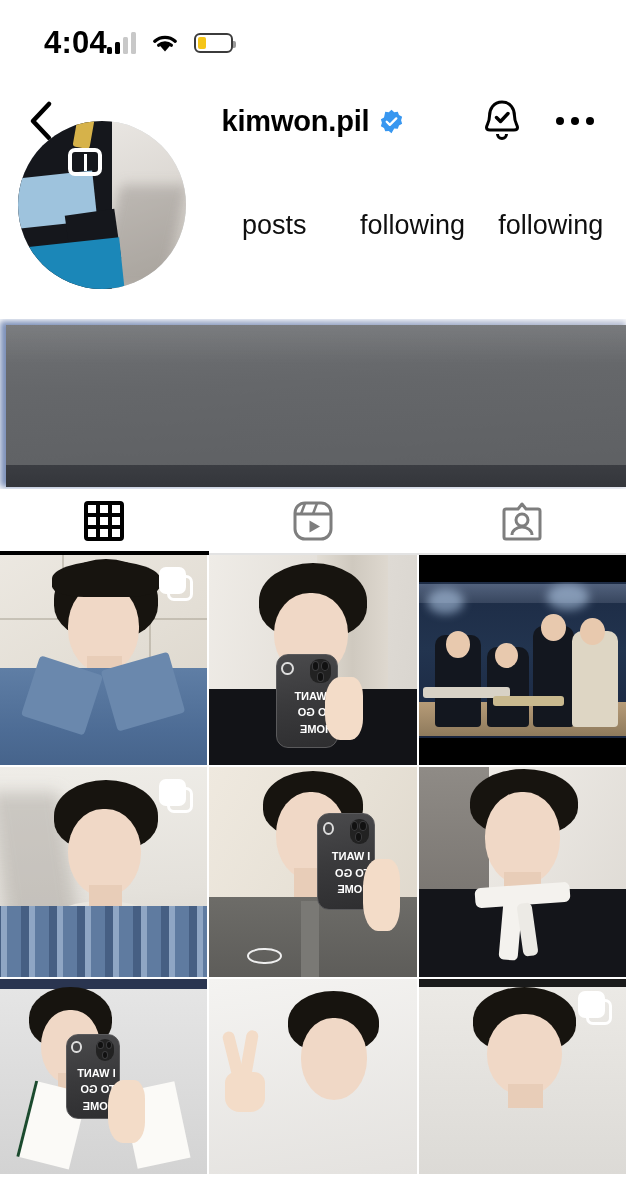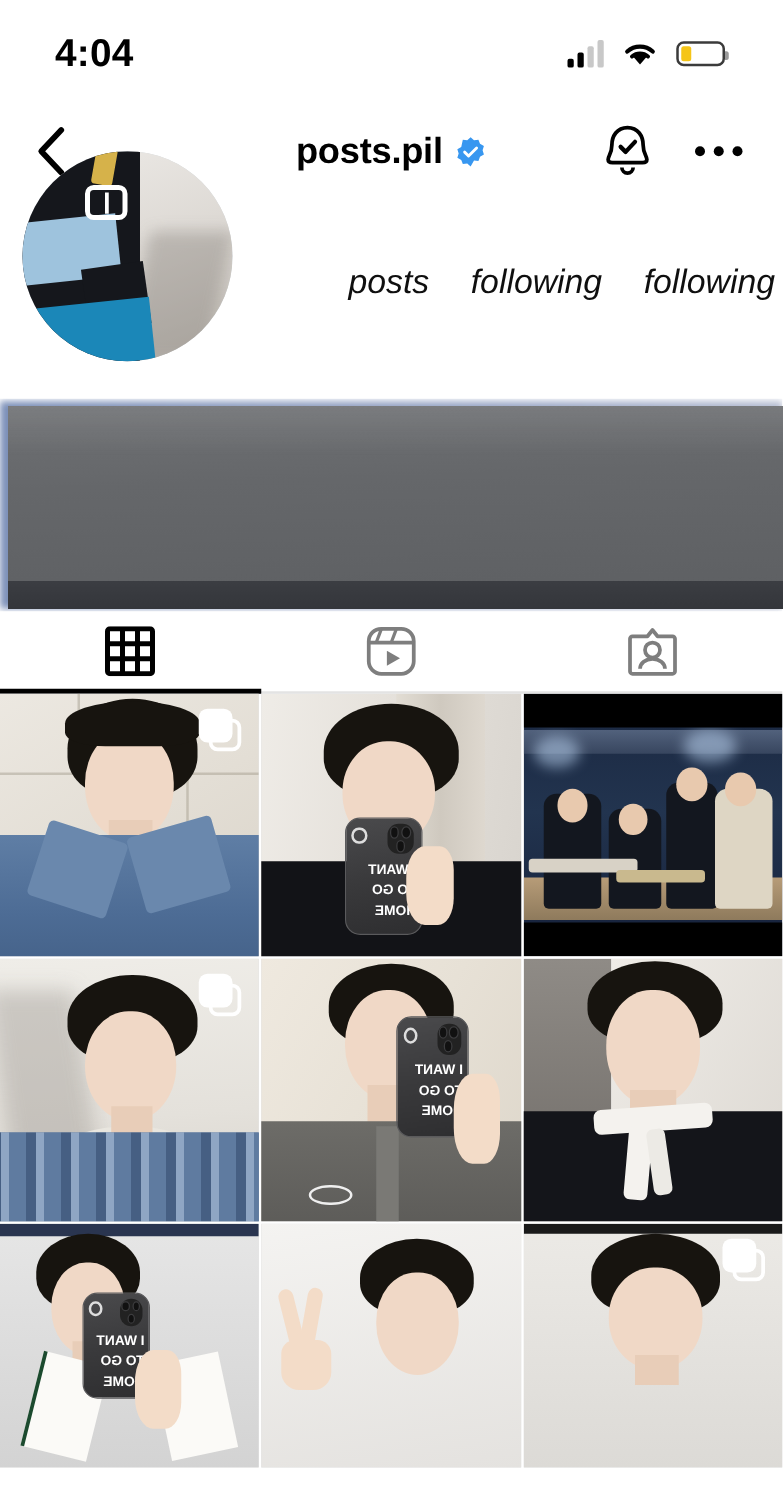--- a/index.html
+++ b/index.html
@@ -6,21 +6,21 @@
   html, body {
     width:626px; height:1200px;
     background:#ffffff;
     font-family:"Liberation Sans", sans-serif;
     overflow:hidden;
   }
 
   
   .statusbar {
     height:85px; width:100%;
-    display:flex; align-items:center; justify-content:space-between;
+    display:flex; align-items:center; justify-content:flex-start;
     padding:0 46px 0 44px;
   }
   .status-time {
     font-size:31px; font-weight:700; color:#000;
     letter-spacing:0.2px;
   }
   .status-right { display:flex; align-items:center; gap:14px; }
 
   .sig { display:flex; align-items:flex-end; gap:3px; height:22px; }
   .sig i { display:block; width:5px; border-radius:1.5px; background:#000; }
@@ -114,21 +114,21 @@
     content:""; position:absolute; left:46%; top:8%;
     width:3px; height:84%; background:#ffffff;
   }
 
   
   .stats {
     display:flex; padding-left:205px; padding-right:6px;
     align-items:flex-start; height:84px;
   }
   .stat {
-    flex:1; text-align:right; padding-top:52px;font-style:italic;
+    flex:1; text-align:center; padding-top:52px;
   }
   .stat .num {
     font-size:27px; font-weight:700; color:#000; line-height:1; display:block;
   }
   .stat .lbl {
     font-size:27px; color:#0f0f0f; line-height:1.2; display:block;
   }
 
   
   .bio { padding:62px 18px 0 24px; }
@@ -371,21 +371,21 @@
 </div>
 
 <div class="navbar">
   <div class="back-btn">
     <svg width="30" height="44" viewBox="0 0 30 44">
       <path d="M23 5 L7 22 L23 39" stroke="#000" stroke-width="4.6" fill="none" stroke-linecap="round" stroke-linejoin="round"></path>
     </svg>
   </div>
 
   <div class="title-wrap">
-    <span class="username">posts.pil</span>
+    <span class="username">kimwon.pil</span>
     <svg class="verified" viewBox="0 0 24 24">
       <path fill="#3897F0" d="M12 .8l2.6 2.2 3.4-.4 1.2 3.2 3 1.7-1 3.3 1 3.3-3 1.7-1.2 3.2-3.4-.4L12 23.2 9.4 21l-3.4.4-1.2-3.2-3-1.7 1-3.3-1-3.3 3-1.7L6.0 2.6l3.4.4z"></path>
       <path d="M7.4 12.2l3 3 6.2-6.2" stroke="#fff" stroke-width="2.2" fill="none" stroke-linecap="round" stroke-linejoin="round"></path>
     </svg>
   </div>
 
   <div class="nav-right">
     <div>
       <svg width="44" height="46" viewBox="0 0 44 46">
         <path d="M22 6 C13.5 6 9.5 13 9.5 20 c0 6.5 -3 9 -3 11.5 c0 1.6 1.4 2.5 3.5 2.5 h24 c2.1 0 3.5 -.9 3.5 -2.5 c0 -2.5 -3 -5 -3 -11.5 C34.5 13 30.5 6 22 6 Z" stroke="#000" stroke-width="3" fill="none" stroke-linejoin="round"></path>

